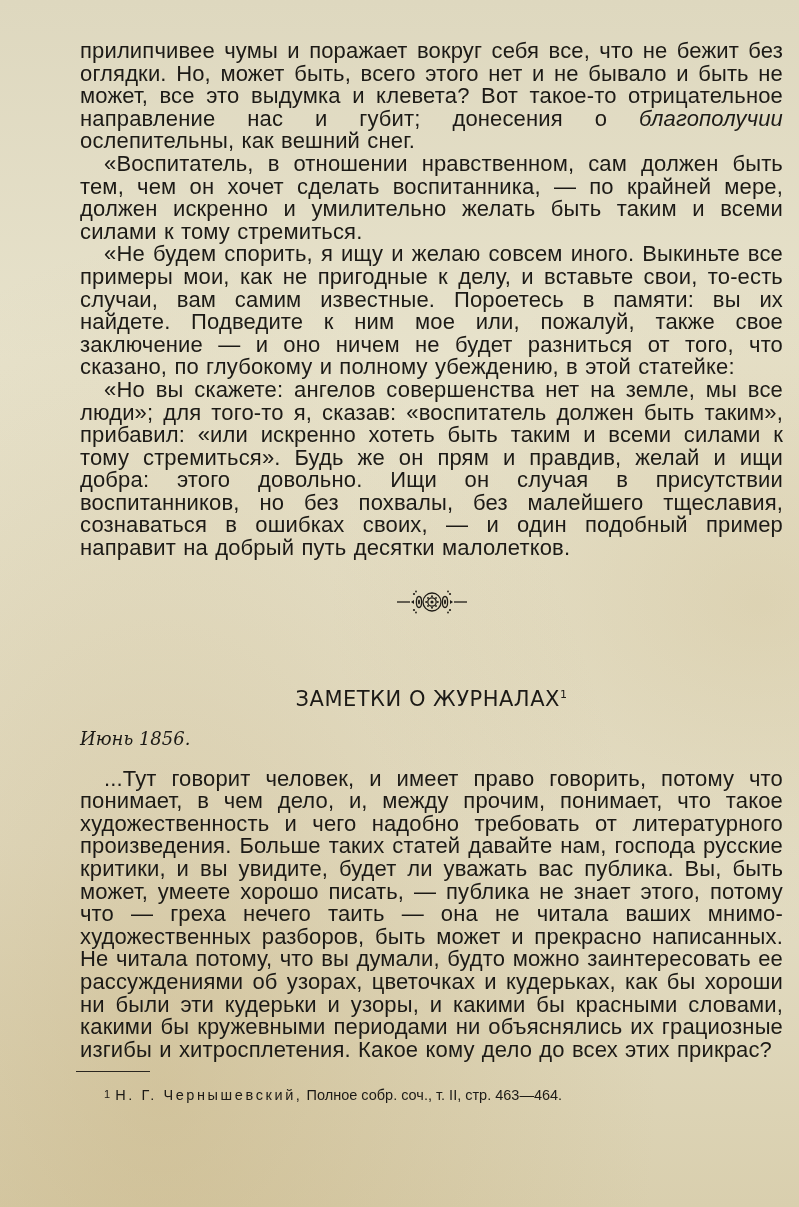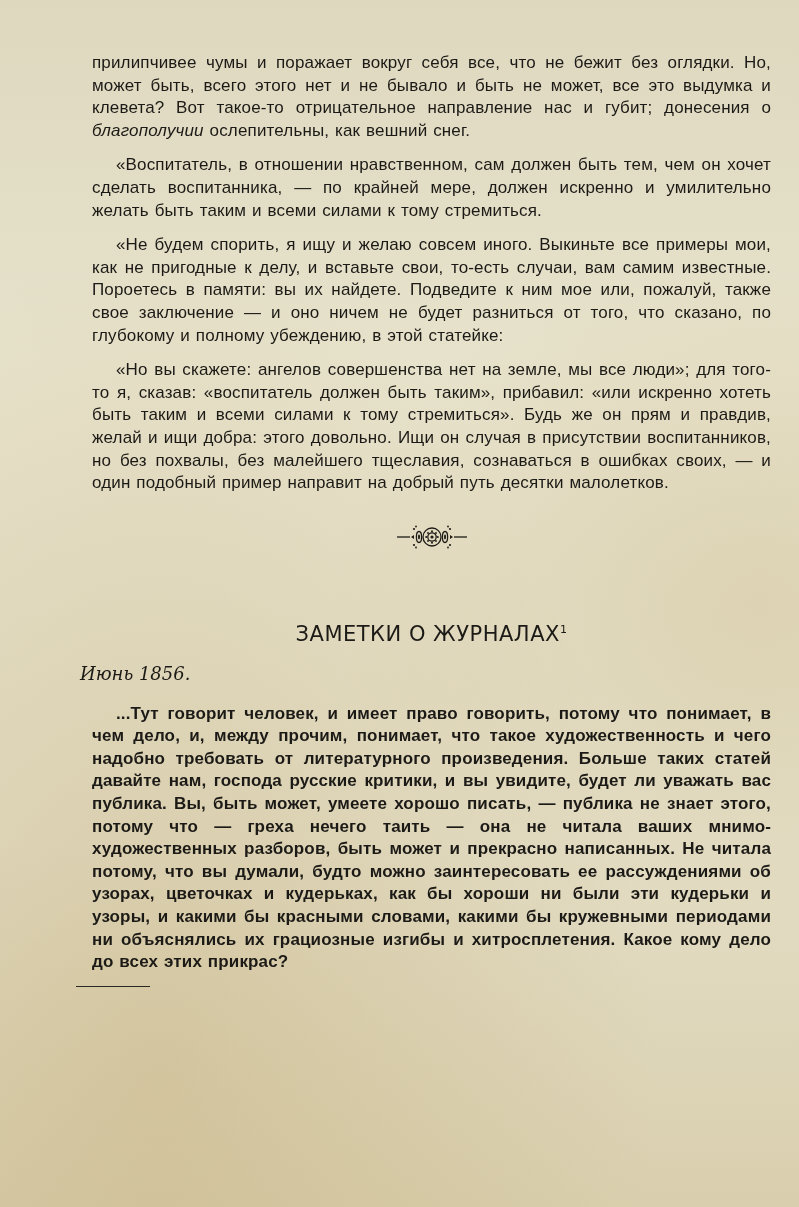--- a/index.html
+++ b/index.html
@@ -12,25 +12,25 @@
       linear-gradient(180deg, #ded8bf 0%, #e7e2cb 30%, #e4dec6 70%, #d9cfae 100%);
     font-family: "DejaVu Serif", serif;
     color: #1c1a16;
     position: relative;
   }
   .page {
     position: absolute; left: 80px; top: 40px; width: 703px;
   }
   .p {
     font-family: "Liberation Sans", sans-serif;
-    font-size: 17px;
+    font-size: 22px;
     line-height: 22.6px;
     text-align: justify;
     text-indent: 0;
-    margin: 12px;
+    margin: 0;
     letter-spacing: 0.15px;
     word-spacing: 1px;
   }
   .p.indent { text-indent: 24px; }
   .p em { font-style: italic; }
   .ornament {
     display: flex; justify-content: center; align-items: center;
     height: 40px; margin-top: 22px;
   }
   .title {
@@ -43,21 +43,21 @@
   }
   .title sup { font-size: 11px; vertical-align: 8px; }
   .subtitle {
     text-align: left;
     font-family: "DejaVu Serif", serif;
     font-style: italic;
     font-size: 18px;
     margin-top: 14px;
     line-height: 26px;
   }
-  .section2 { margin-top: 16px; font-weight: bold; }
+  .section2 { margin-top: 16px; }
   .rule {
     width: 74px; height: 0; border-top: 1.3px solid #2a2620;
     margin-top: 10px; margin-left: -4px;
   }
   .footnote {
     font-family: "Liberation Sans", sans-serif;
     font-size: 14.5px;
     margin-top: 12px;
     padding-left: 24px;
     line-height: 20px;
@@ -121,14 +121,17 @@
 
   <div class="title"><span>ЗАМЕТКИ О ЖУРНАЛАХ</span><sup>1</sup></div>
   <div class="subtitle">Июнь 1856.</div>
 
   <div class="section2">
     <p class="p indent">...Тут говорит человек, и имеет право говорить, потому что понимает, в чем дело, и, между прочим, понимает, что такое художественность и чего надобно требовать от литературного произведения. Больше таких статей давайте нам, господа русские критики, и вы увидите, будет ли уважать вас публика. Вы, быть может, умеете хорошо писать, — публика не знает этого, потому что — греха нечего таить — она не читала ваших мнимо-художественных разборов, быть может и прекрасно написанных. Не читала потому, что вы думали, будто можно заинтересовать ее рассуждениями об узорах, цветочках и кудерьках, как бы хороши ни были эти кудерьки и узоры, и какими бы красными словами, какими бы кружевными периодами ни объяснялись их грациозные изгибы и хитросплетения. Какое кому дело до всех этих прикрас?</p>
   </div>
 
   <div class="rule"></div>
 
+  <div class="footnote">
+    <span class="fnmark">1</span><span class="spaced">Н. Г. Чернышевский,</span> <span>Полное собр. соч., т. II, стр. 463—464.</span>
+  </div>
 
 </div>
 
 </body></html>

